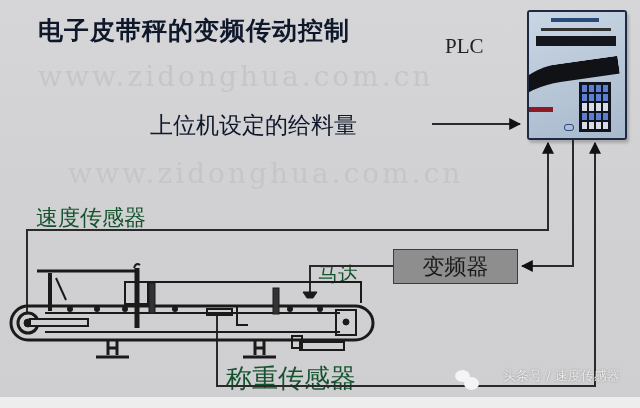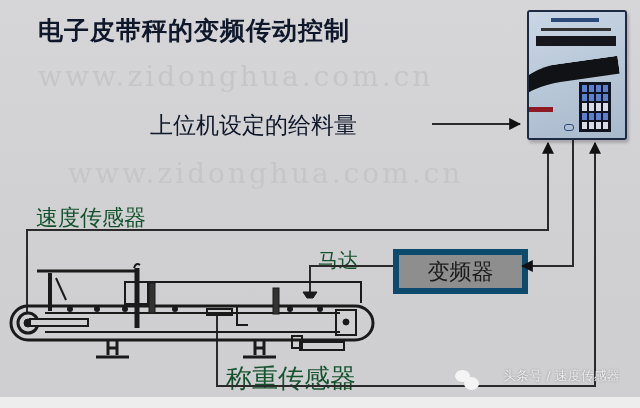--- a/index.html
+++ b/index.html
@@ -29,25 +29,25 @@
   .label {
     position: absolute; color: #14532d; white-space: nowrap;
   }
   .plc-label {
     position: absolute; left: 445px; top: 33px;
     font-family: "Liberation Serif", serif; font-size: 21px; color: #222;
     text-align: center; line-height: 27px;
   }
   .feed-label { left: 150px; top: 110px; font-size: 23px; color: #0f172a; }
   .speed-label { left: 36px; top: 203px; font-size: 22px; }
-  .motor-label { left: 318px; top: 247px; font-size: 20px; }
+  .motor-label { left: 318px; top: 261px; font-size: 20px; }
   .weigh-label { left: 226px; top: 361px; font-size: 26px; }
   .vfd-box {
     position: absolute; left: 393px; top: 249px; width: 123px; height: 33px;
-    background: #8e8e8f; border: 6px solid #0c4a6e;
+    background: #8e8e8f; border: 1px solid #0c4a6e;
     display: flex; align-items: center; justify-content: center;
     font-size: 22px; color: #1a1a1a;
   }
   svg.lines { position: absolute; left: 0; top: 0; }
   .plc-device {
     position: absolute; left: 527px; top: 10px; width: 96px; height: 126px;
     background: #b8c8d8; border: 2px solid #1e2a44;
     border-radius: 3px; overflow: hidden;
     box-shadow: 2px 3px 3px rgba(0,0,0,0.2);
   }
@@ -81,20 +81,21 @@
 <body>
 
 <div class="canvas"></div>
 
 <div class="wm" style="left:38px; top:60px;">www.zidonghua.com.cn</div>
 <div class="wm" style="left:68px; top:157px;">www.zidonghua.com.cn</div>
 
 <div class="title">电子皮带秤的变频传动控制</div>
 
 <div class="plc-label">
+  <div>PLC</div>
 </div>
 
 <div class="plc-device">
   <div class="face"></div>
   <div class="brand"></div>
   <div class="model"></div>
   <div class="display"></div>
   <div class="swoosh"></div>
   <div class="red"></div>
   <div class="keypad">

